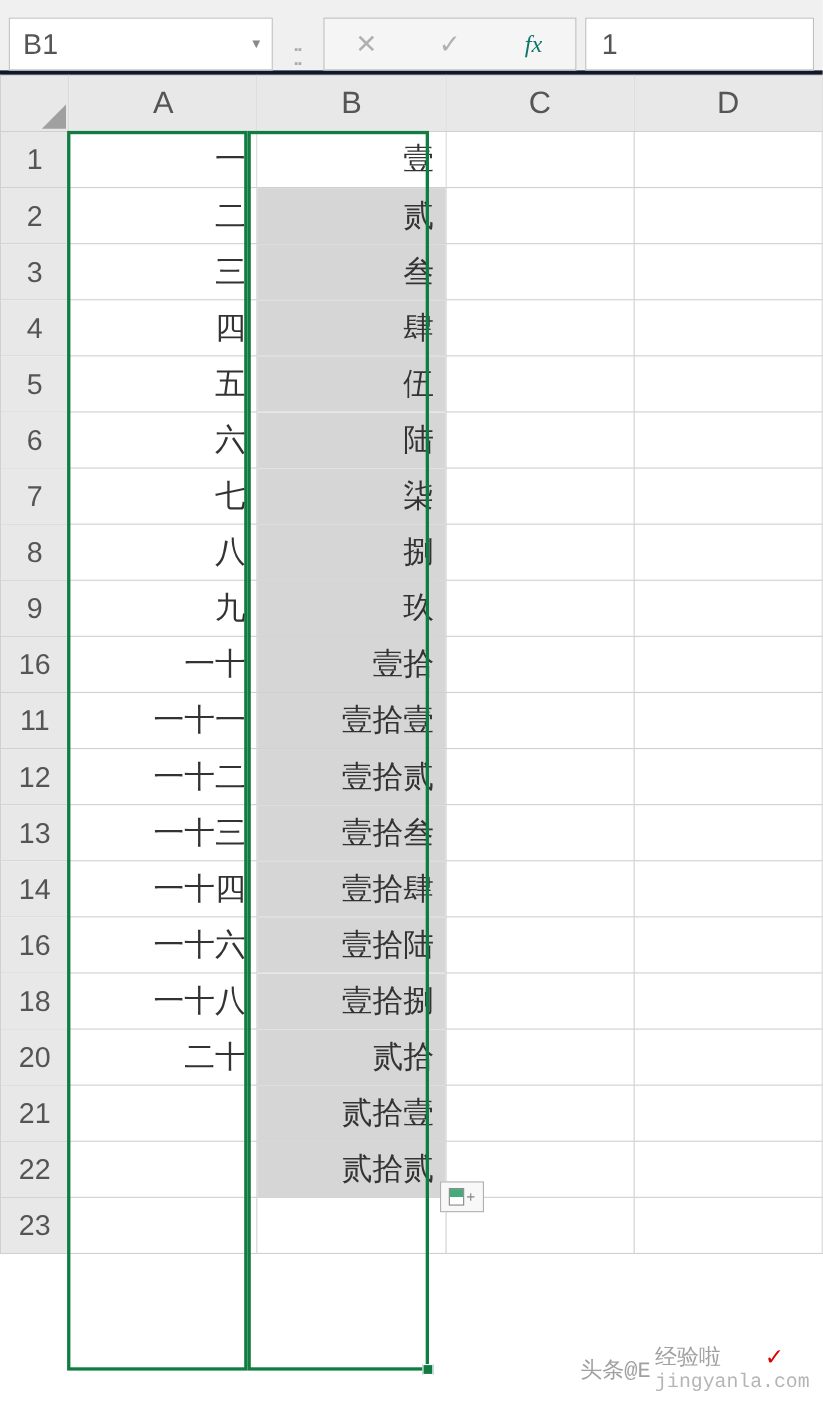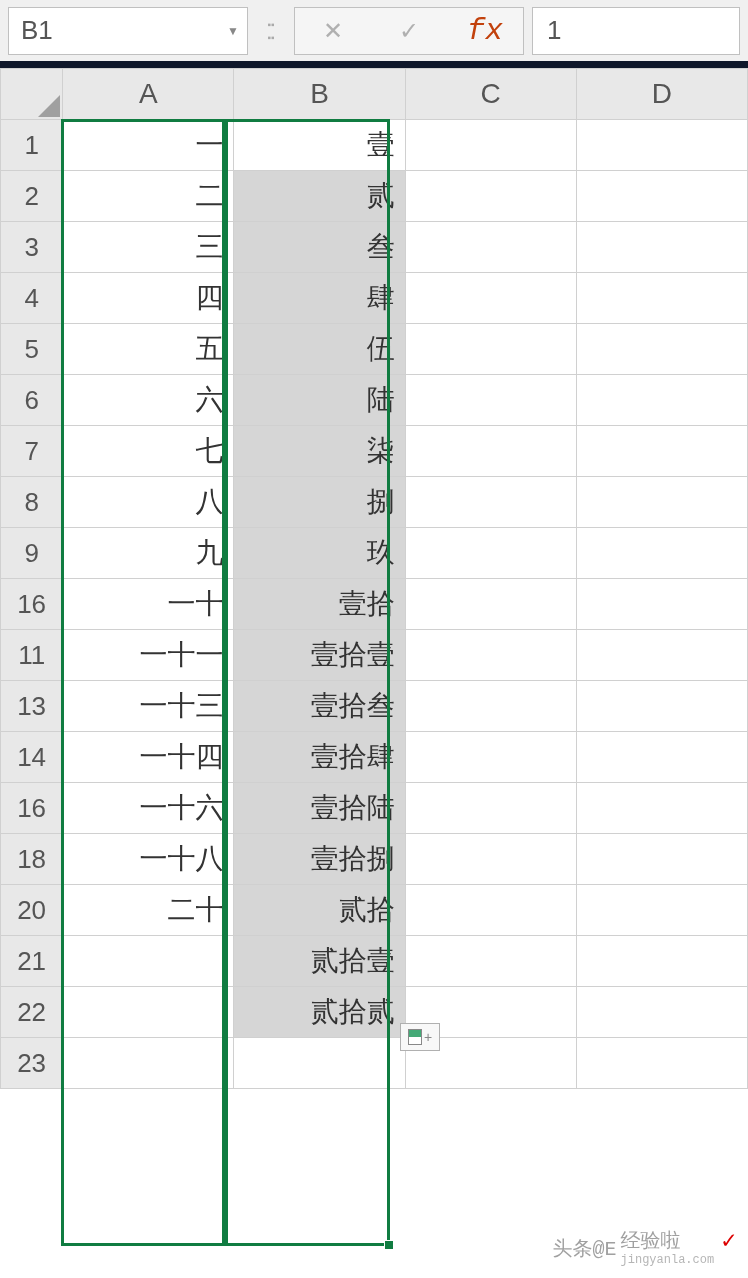--- a/index.html
+++ b/index.html
@@ -10,24 +10,24 @@
     body {
       font-family: "Microsoft YaHei", "SimSun", Arial, sans-serif;
       background: #ffffff;
       width: 748px;
       height: 1278px;
       overflow: hidden;
       position: relative;
     }
     .formula-bar {
       display: flex;
-      align-items: center;
+      align-items: flex-end;
       height: 68px;
       background: #f0f0f0;
-      border-bottom: 7px solid #0f172a;
+      border-bottom: 4px solid #0f172a;
       padding: 0 8px;
       gap: 8px;
     }
     .name-box {
       width: 240px;
       height: 48px;
       background: #ffffff;
       border: 1px solid #c0c0c0;
       display: flex;
       align-items: center;
@@ -64,23 +64,23 @@
       background: #f5f5f5;
     }
     .formula-btn {
       color: #b0b0b0;
       font-size: 24px;
       width: 60px;
       text-align: center;
     }
     .formula-btn.fx {
       font-style: italic;
-      font-family: Liberation Mono, monospace;
-      color: #c2410c;
-      font-size: 30px;
+      font-family: Liberation Serif, serif;
+      color: #0f766e;
+      font-size: 22px;
     }
     .formula-input {
       flex: 1;
       height: 48px;
       background: #ffffff;
       border: 1px solid #c0c0c0;
       padding: 0 14px;
       font-size: 26px;
       color: #555;
       display: flex;
@@ -317,20 +317,27 @@
           <td class="col-d cell-content"></td>
         </tr>
         <tr>
           <th class="row-header">11</th>
           <td class="col-a cell-content">一十一</td>
           <td class="col-b cell-content selected-b">壹拾壹</td>
           <td class="col-c cell-content"></td>
           <td class="col-d cell-content"></td>
         </tr>
         <tr>
+          <th class="row-header">12</th>
+          <td class="col-a cell-content">一十二</td>
+          <td class="col-b cell-content selected-b">壹拾贰</td>
+          <td class="col-c cell-content"></td>
+          <td class="col-d cell-content"></td>
+        </tr>
+        <tr>
           <th class="row-header">13</th>
           <td class="col-a cell-content">一十三</td>
           <td class="col-b cell-content selected-b">壹拾叁</td>
           <td class="col-c cell-content"></td>
           <td class="col-d cell-content"></td>
         </tr>
         <tr>
           <th class="row-header">14</th>
           <td class="col-a cell-content">一十四</td>
           <td class="col-b cell-content selected-b">壹拾肆</td>
@@ -392,15 +399,15 @@
   </div>
 </div>
 
 <div class="watermark">
   <span>头条@E</span>
   <span style="display:flex;flex-direction:column;align-items:flex-start;line-height:1;">
     <span style="display:flex;align-items:center;gap:41px;">
       <span>经验啦</span>
       <span class="watermark-check">✓</span>
     </span>
-    <span style="font-size:12px;color:rgba(150,150,150,0.7);">jingyanla.com</span>
+    <span style="font-size:18px;color:rgba(150,150,150,0.7);">jingyanla.com</span>
   </span>
 </div>
 
 </body></html>

